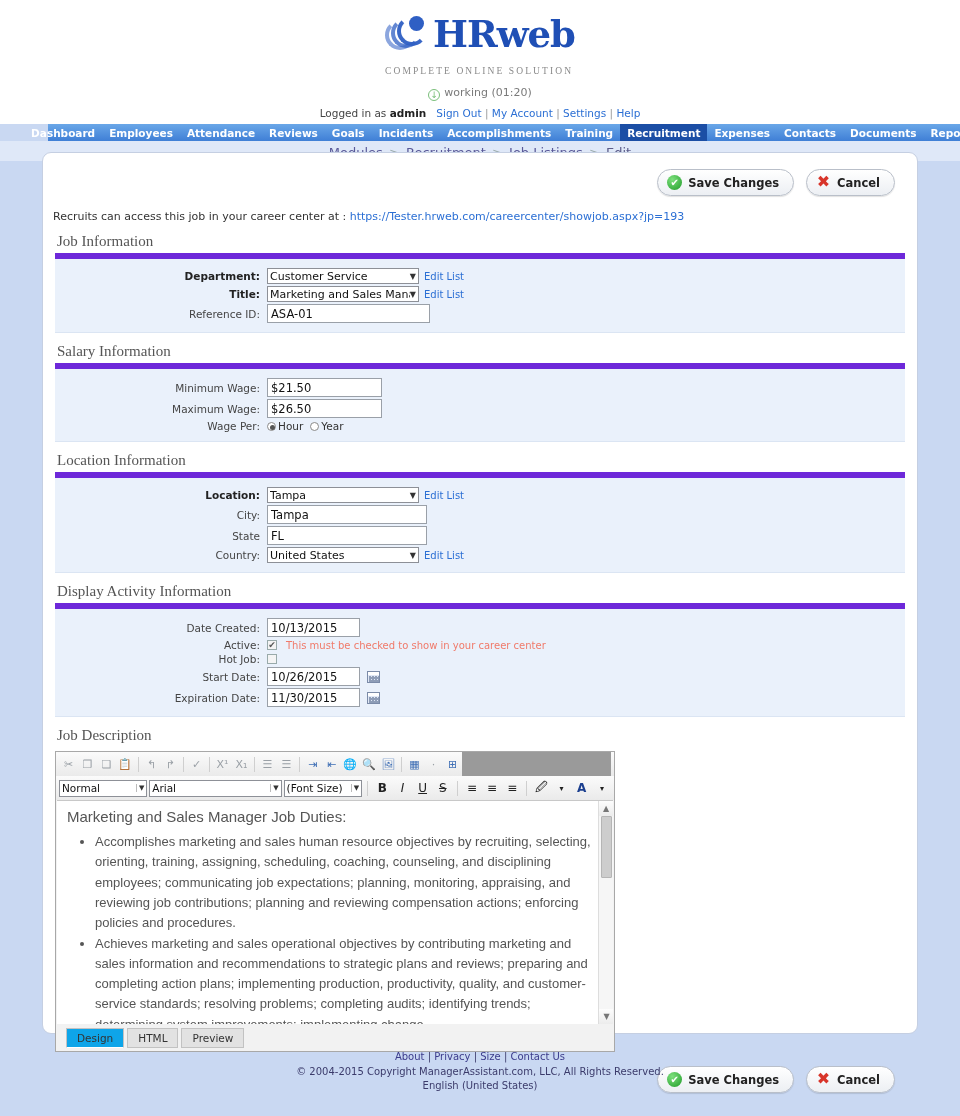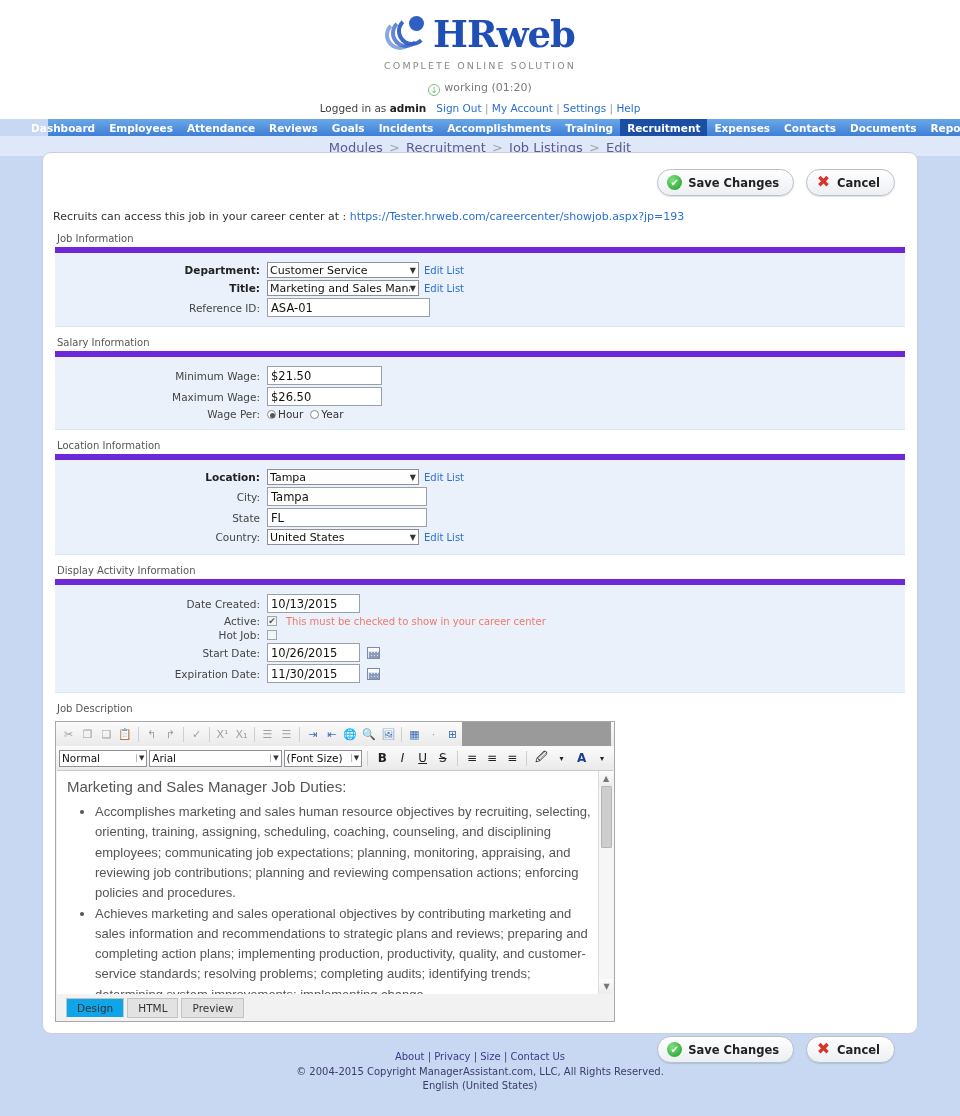--- a/index.html
+++ b/index.html
@@ -23,22 +23,22 @@
     position:absolute; border:4px solid #2f5fc4; border-radius:50%;
     border-right-color:transparent; border-top-color:transparent;
   }
   .lm1 { width:30px; height:30px; left:0px; top:6px; opacity:.55; }
   .lm2 { width:30px; height:30px; left:6px; top:4px; opacity:.75; }
   .lm3 { width:30px; height:30px; left:12px; top:2px; opacity:.95; }
   .logo-dot { position:absolute; width:15px; height:15px; border-radius:50%;
               background:#2f5fc4; left:24px; top:2px; }
   .logo-text { font-family:"DejaVu Serif", serif; font-size:37px; font-weight:bold;
                color:#1f4fb5; letter-spacing:-1px; line-height:1; }
-  .logo-sub { font-size:9.5px; color:#8a8a8a; letter-spacing:2.1px; margin-top:6px;
-              text-align:left; }
+  .logo-sub { font-size:9.5px; color:#8a8a8a; letter-spacing:2.1px; margin-top:12px;
+              text-align:left;font-family:Liberation Serif, serif; }
   .working { text-align:center; margin-top:9px; font-size:11px; color:#7a7a7a; }
   .work-ic { display:inline-block; width:12px; height:12px; border-radius:50%;
              border:1px solid #7bbf7b; color:#7bbf7b; font-size:9px; line-height:11px;
              text-align:center; vertical-align:-2px; margin-right:4px; }
   .loginbar { text-align:center; font-size:10.5px; color:#444; margin-top:6px; padding-bottom:5px;}
   .loginbar b { color:#222; }
   .loginbar a { color:#2b6fd4; text-decoration:none; }
   .sep { color:#999; }
 
   
@@ -68,21 +68,21 @@
               background:radial-gradient(circle at 35% 30%, #7de07d, #1f9b28);
               color:#fff; font-size:10px; line-height:15px; text-align:center; font-weight:bold; }
   .ic-x { width:15px; height:15px; color:#d8352a; font-size:16px; line-height:14px;
           text-align:center; font-weight:bold; }
 
   .careerline { padding:14px 0 0 10px; font-size:11px; color:#333; }
   .careerline a { color:#2b6fd4; text-decoration:none; }
 
   .inner { padding:0 12px 0 12px; }
 
-  .sec-label { font-size:10px; color:#555; padding:10px 0 3px 2px; }
+  .sec-label { font-size:15px; color:#555; padding:10px 0 3px 2px;font-family:Liberation Serif, serif; }
   .panel { background:#eaf1fb; border-top:6px solid #6d28d9; border-bottom:1px solid #dbe5f3;
            padding:7px 0; }
 
   .frow { display:flex; align-items:center; margin:2px 0; }
   .flabel { width:212px; text-align:right; padding-right:7px; font-size:10.5px; color:#444; }
   .flabel.b { font-weight:bold; color:#222; }
   .sel { width:152px; height:16px; font-size:11px; font-family:"DejaVu Sans",sans-serif;
          border:1px solid #8d9097; background:#fff; color:#111;
          display:inline-flex; align-items:center; padding:0 2px; position:relative; }
   .sel .txt { flex:1; overflow:hidden; white-space:nowrap; }

